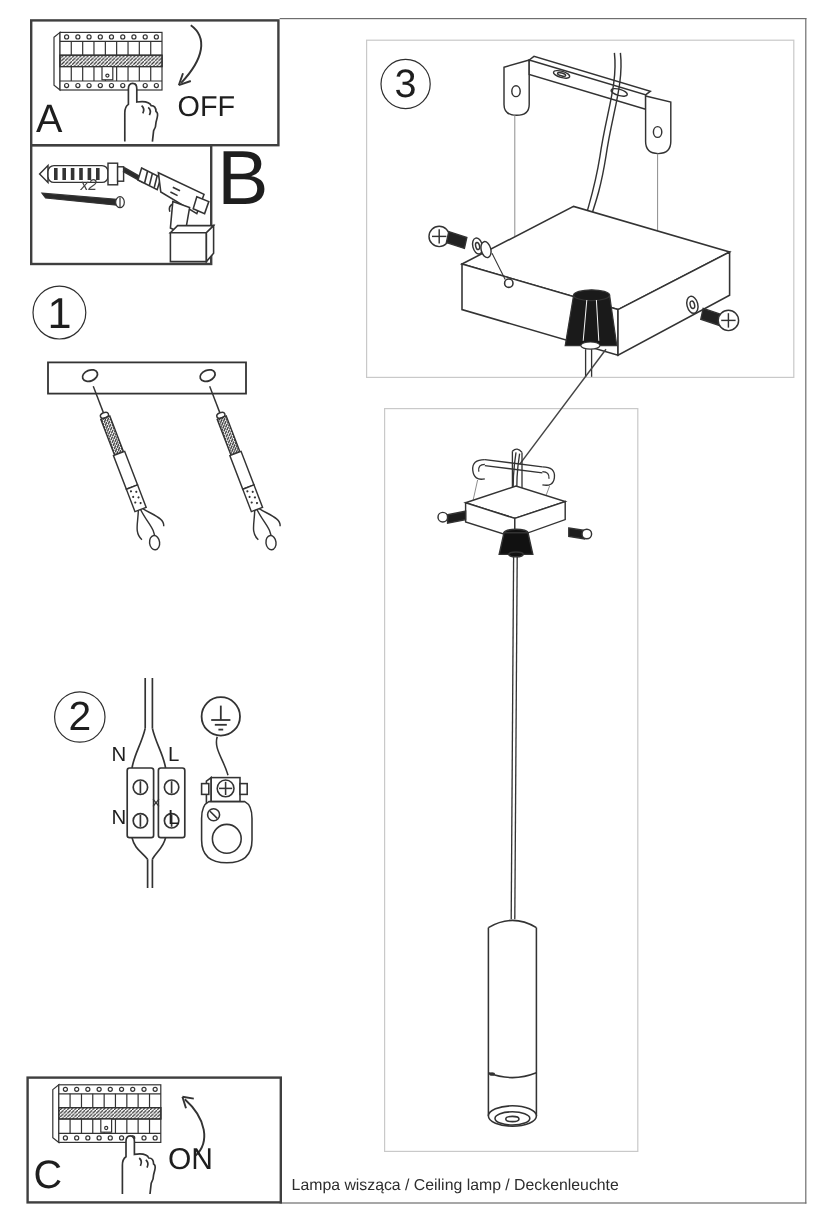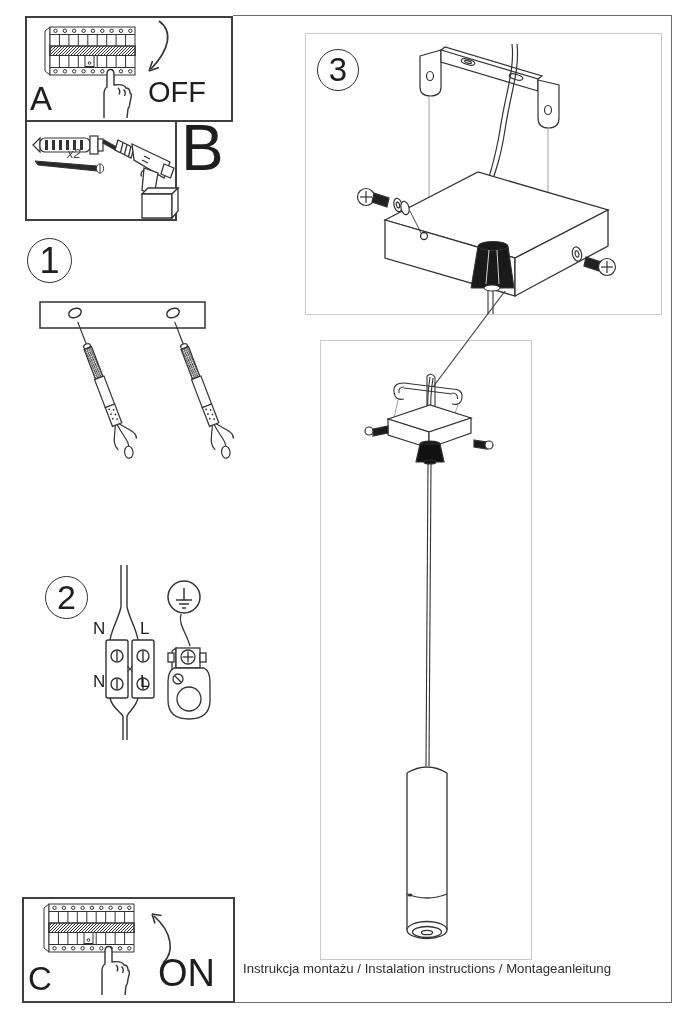--- a/index.html
+++ b/index.html
@@ -309,38 +309,38 @@
     <g>
       <use href="#hand" transform="translate(95,945)"></use>
     </g>
     <g stroke="#333" fill="none" stroke-width="1.6">
       <path d="M163,963 C175,952 172,932 154,916"></path>
       <path d="M152,914 L161.5,915.5 M152,914 L155,923.5"></path>
     </g>
   </svg>
 
   <div class="lbl" style="left:30px;top:82px;font-size:33px;">A</div>
-  <div class="lbl" style="left:148px;top:78px;font-size:29px;">OFF</div>
+  <div class="lbl" style="left:148px;top:78px;font-size:24px;">OFF</div>
 
   <div class="lbl" style="left:181px;top:116px;font-size:64px;">B</div>
   <div class="lbl" style="left:67px;top:147px;font-size:13px;font-style:italic;color:#444;">x2</div>
 
   <div class="numcircle" style="left:27px;top:238px;width:45px;height:45px;font-size:36px;">
     <span>1</span>
   </div>
   <div class="numcircle" style="left:45px;top:576px;width:43px;height:43px;font-size:34px;">
     <span>2</span>
   </div>
   <div class="numcircle" style="left:317px;top:49px;width:42px;height:42px;font-size:33px;">
     <span>3</span>
   </div>
 
   <div class="lbl" style="left:93px;top:620px;font-size:17px;">N</div>
   <div class="lbl" style="left:140px;top:620px;font-size:17px;">L</div>
   <div class="lbl" style="left:93px;top:673px;font-size:17px;">N</div>
   <div class="lbl" style="left:140px;top:673px;font-size:17px;">L</div>
 
   <div class="lbl" style="left:28px;top:962px;font-size:33px;">C</div>
-  <div class="lbl" style="left:158px;top:954px;font-size:38px;">ON</div>
-
-  <div class="ft" style="left:243px;top:960px;">Instrukcja montażu / Instalation instructions / Montageanleitung</div>
+  <div class="lbl" style="left:140px;top:954px;font-size:25px;">ON</div>
+
+  <div class="ft" style="left:243px;top:979px;">Lampa wisząca / Ceiling lamp / Deckenleuchte</div>
 
 </div>
 
 </body></html>

